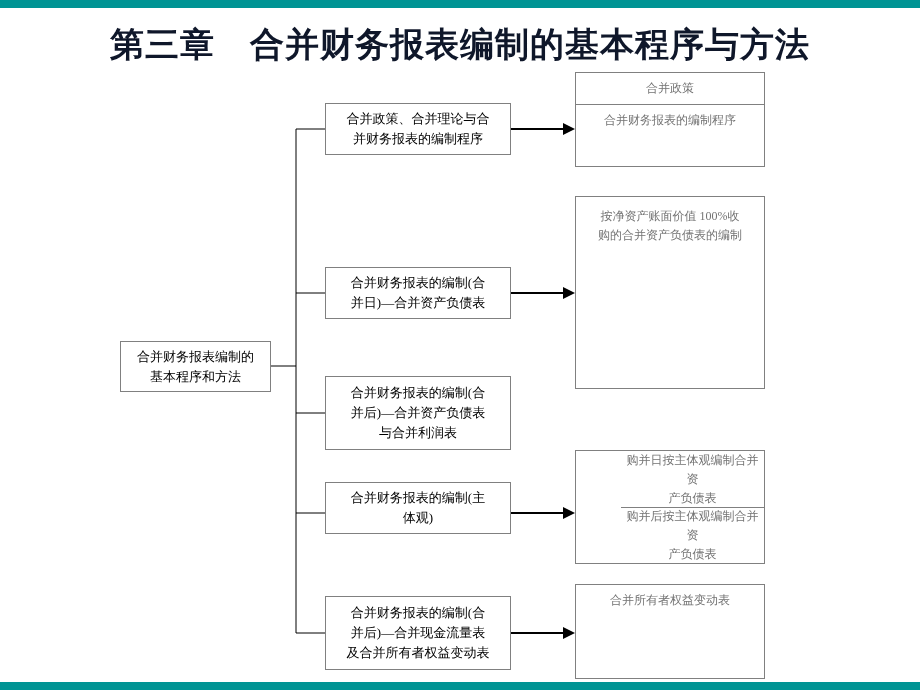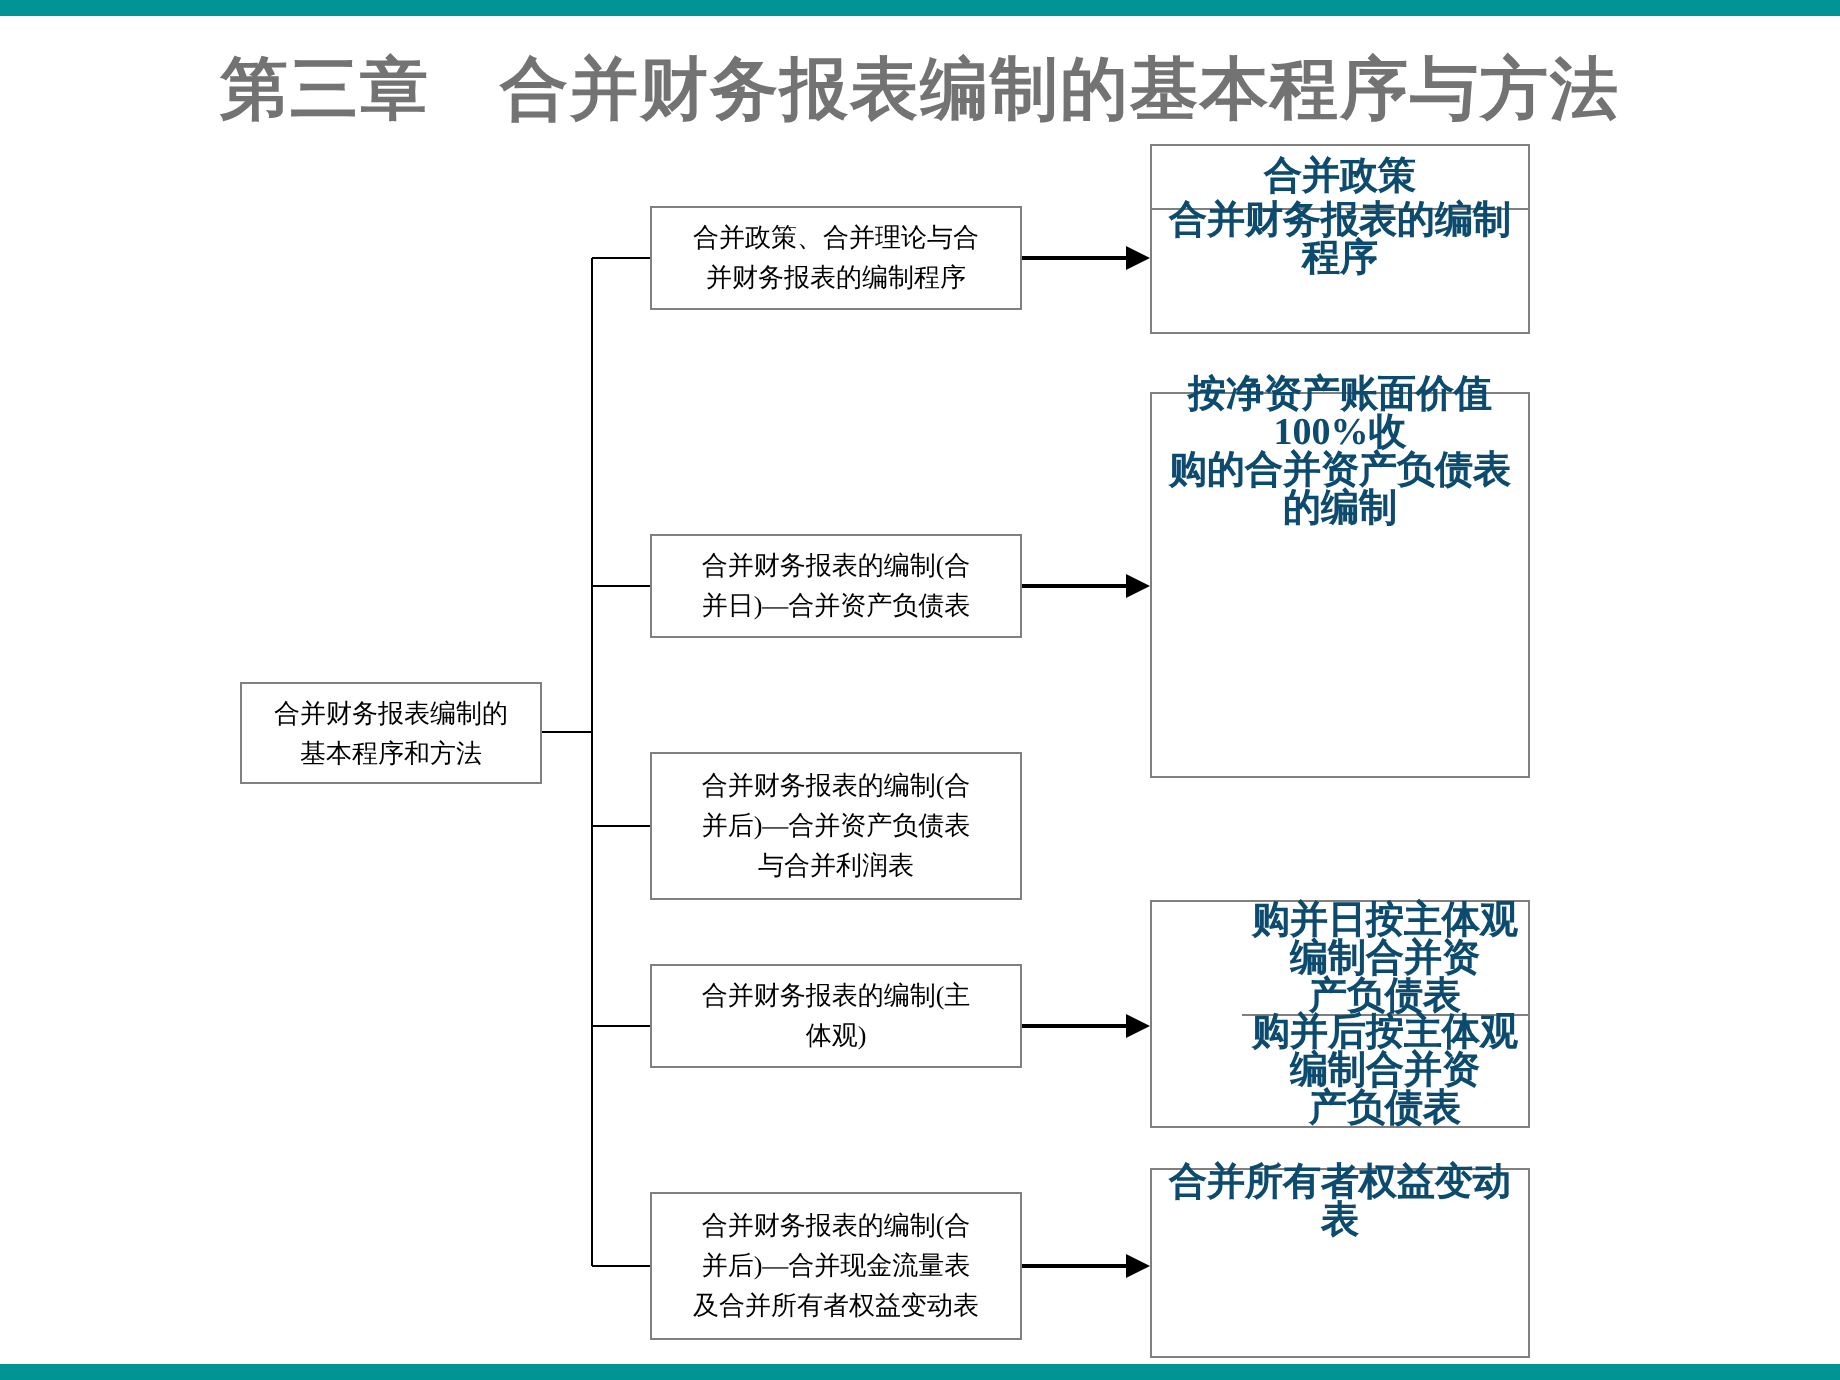--- a/index.html
+++ b/index.html
@@ -28,21 +28,21 @@
   .bar-bottom { top: 682px; }
   .title {
     position: absolute;
     top: 22px;
     left: 0;
     width: 920px;
     margin: 0;
     text-align: center;
     font-size: 34px;
     font-weight: bold;
-    color: #737373;
+    color: #0f172a;
     letter-spacing: 1px;
     white-space: nowrap;
   }
   .connectors {
     position: absolute;
     top: 0;
     left: 0;
   }
   .box {
     position: absolute;
@@ -64,26 +64,25 @@
     box-sizing: border-box;
     border: 1px solid #808080;
     background: #ffffff;
   }
   .group .row {
     box-sizing: border-box;
     display: flex;
     align-items: center;
     justify-content: center;
     text-align: center;
-    font-size: 19px;
+    font-size: 12px;
     line-height: 19px;
-    color: #0c4a6e;
+    color: #737373;
     white-space: pre-line;
     padding: 0 2px;
-    font-weight: bold;
   }
   .group .row + .row {
     border-top: 1px solid #808080;
   }
 </style>
 </head>
 <body>
 
 <div class="slide">
 

